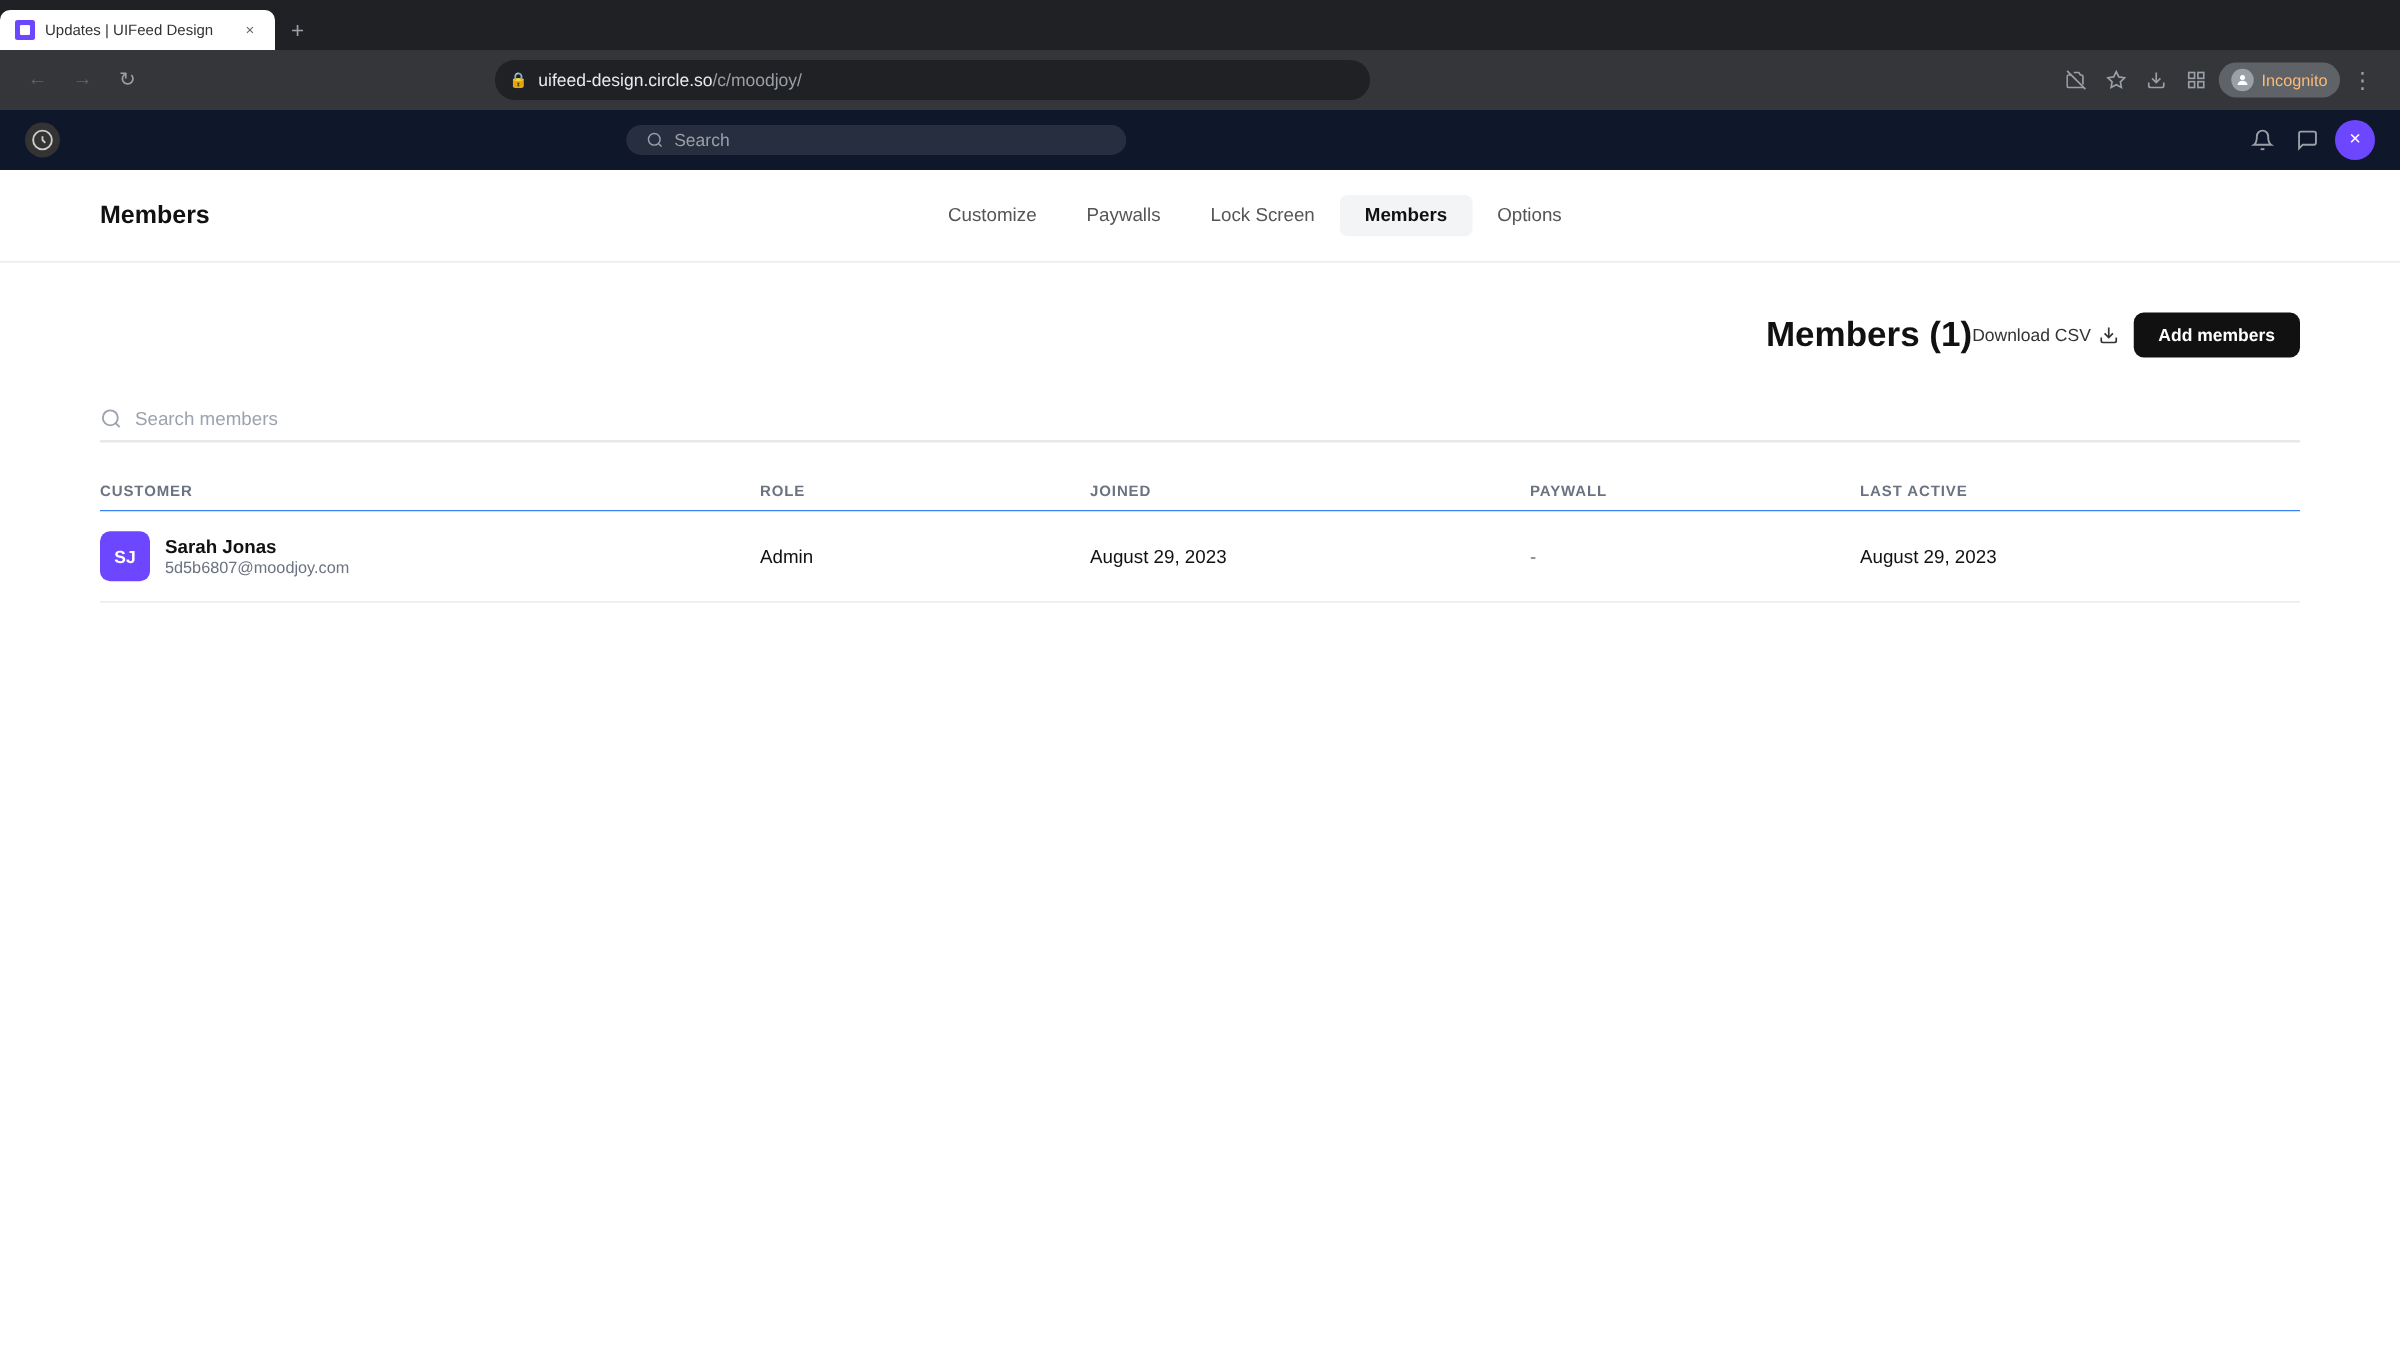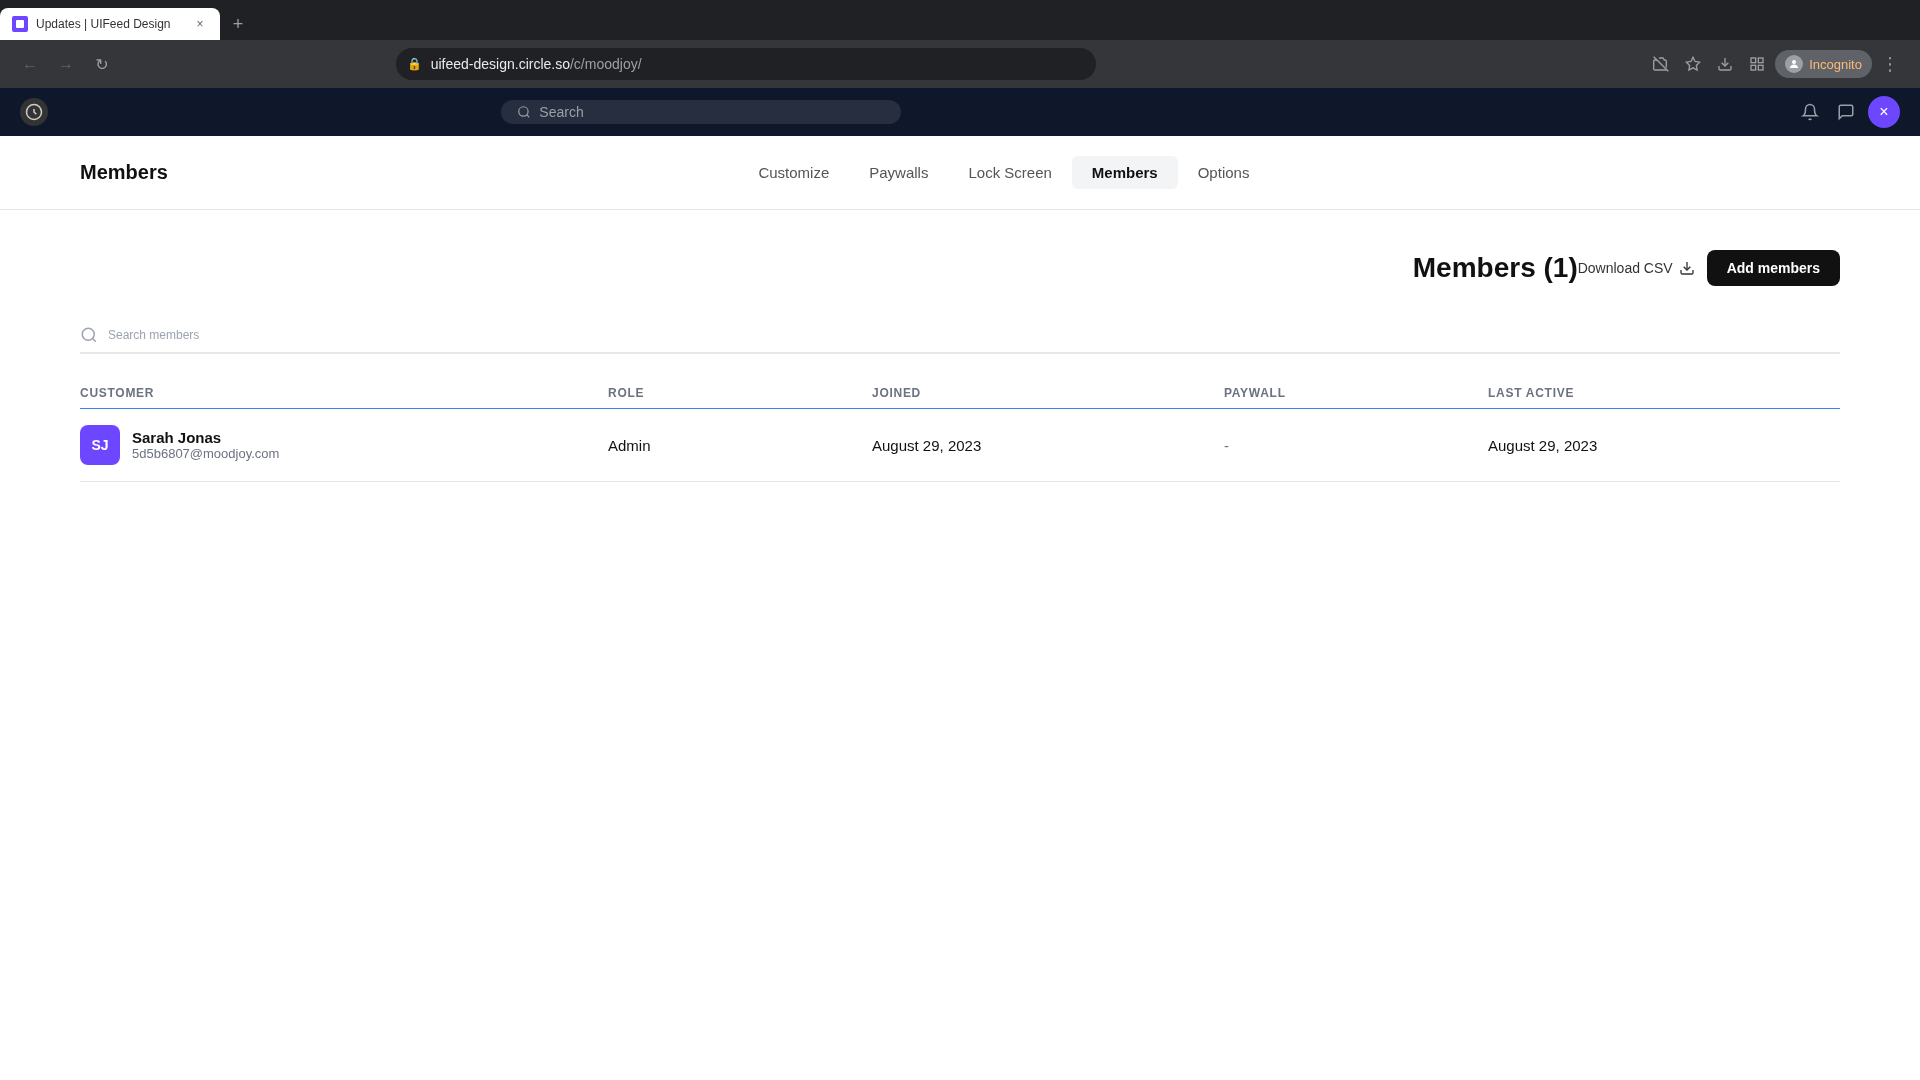--- a/index.html
+++ b/index.html
@@ -47,21 +47,21 @@
     
     .page-content { padding: 40px 80px; }
     .page-title-row { display: flex; align-items: center; justify-content: flex-end; margin-bottom: 32px; }
     .page-title { font-size: 28px; font-weight: 700; color: #111; }
     .page-actions { display: flex; align-items: center; gap: 12px; }
     .download-csv-btn { display: flex; align-items: center; gap: 6px; color: #333; font-size: 14px; cursor: pointer; background: none; border: none; }
     .add-members-btn { background: #111; color: #fff; border: none; border-radius: 8px; padding: 10px 20px; font-size: 14px; font-weight: 600; cursor: pointer; }
 
     
     .search-bar { display: flex; align-items: center; gap: 10px; border-bottom: 2px solid #e5e7eb; padding: 8px 0; margin-bottom: 24px; width: 100%; }
-    .search-bar input { border: none; outline: none; font-size: 12px; color: #333; flex: 1; background: transparent; }
+    .search-bar input { border: none; outline: none; font-size: 15px; color: #333; flex: 1; background: transparent; }
     .search-bar input::placeholder { color: #9ca3af; }
 
     
     .members-table { width: 100%; }
     .table-header { display: grid; grid-template-columns: 3fr 1.5fr 2fr 1.5fr 2fr; padding: 8px 0; border-bottom: 1px solid #3b82f6; }
     .table-header-cell { font-size: 12px; font-weight: 600; color: #6b7280; letter-spacing: 0.06em; text-transform: uppercase; }
     .table-row { display: grid; grid-template-columns: 3fr 1.5fr 2fr 1.5fr 2fr; padding: 16px 0; border-bottom: 1px solid #e5e7eb; align-items: center; }
     .member-info { display: flex; align-items: center; gap: 12px; }
     .member-avatar { width: 40px; height: 40px; border-radius: 8px; background: #6c47ff; display: flex; align-items: center; justify-content: center; color: #fff; font-size: 14px; font-weight: 700; flex-shrink: 0; }
     .member-name { font-size: 15px; font-weight: 600; color: #111; }

